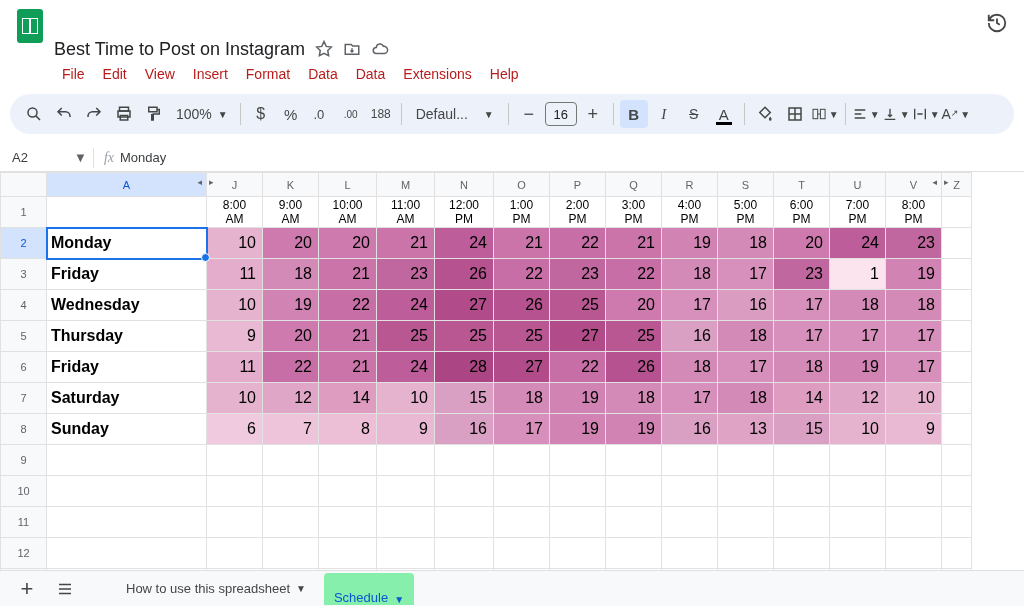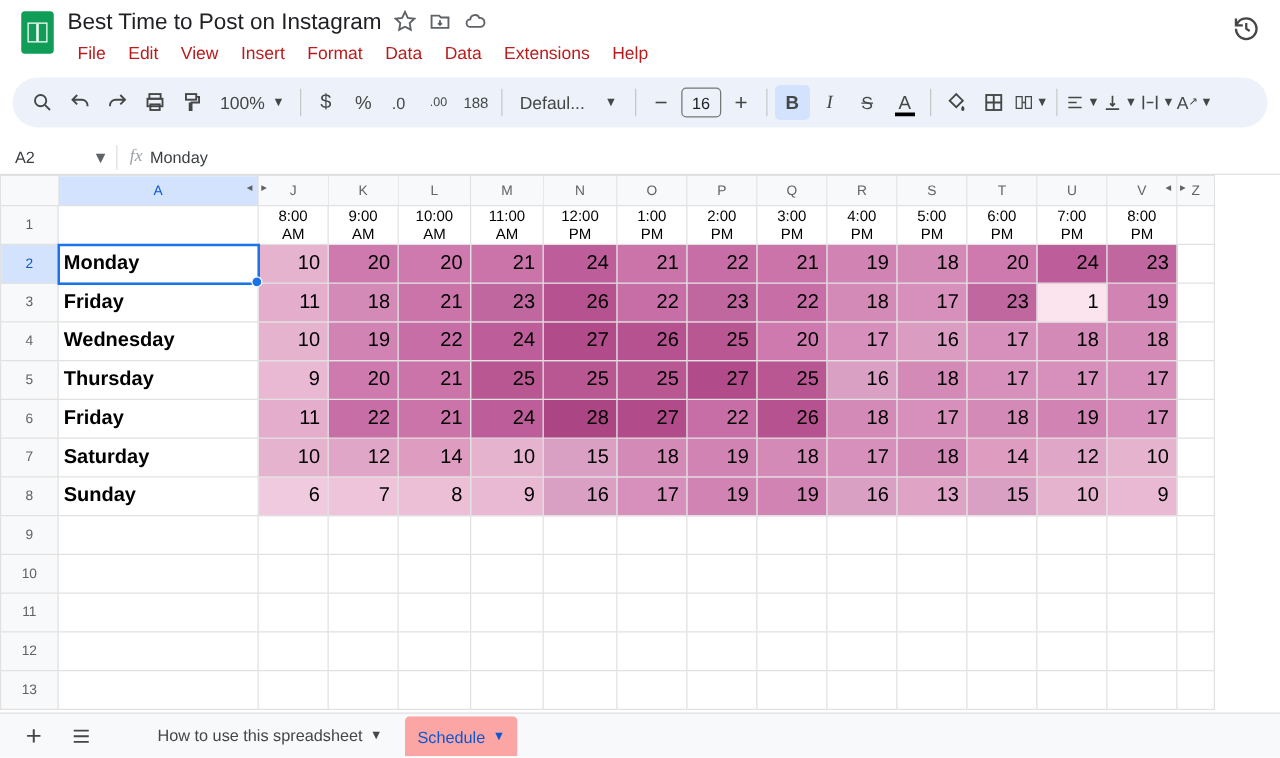--- a/index.html
+++ b/index.html
@@ -2,21 +2,21 @@
 <html><head>
 <meta charset="utf-8">
 <style>
 * { box-sizing: border-box; margin: 0; padding: 0; }
 body { font-family: "Google Sans", Arial, sans-serif; font-size: 13px; color: #202124; background: #fff; overflow: hidden; width: 1024px; height: 606px; }
 .header { padding: 6px 10px 0 10px; display: flex; align-items: flex-start; }
 .logo { width: 40px; height: 40px; display: flex; align-items: center; justify-content: center; }
 .logo-inner { width: 26px; height: 34px; background: #0f9d58; border-radius: 3px; position: relative; display:flex; align-items:center; justify-content:center;}
 .logo-inner::after { content:""; width:14px; height:14px; border:1.5px solid #fff; position:absolute;}
 .logo-inner::before { content:""; width:1.5px; height:14px; background:#fff; position:absolute;}
-.title-area { flex: 1; padding-left: 4px; }
+.title-area { flex: 1; padding-left: 4px; margin-top: 32px; }
 .title-row { display: flex; align-items: center; gap: 10px; height: 22px; }
 .doc-title { font-size: 18px; color: #202124; }
 .title-icon { color: #5f6368; }
 .menubar { display: flex; gap: 2px; margin-top: 2px; }
 .menu-item { padding: 4px 8px; font-size: 14px; color: #b91c1c; cursor: pointer; border-radius: 4px; }
 .header-right { display:flex; align-items:center; gap:18px; padding-right:6px; padding-top:6px;}
 .toolbar { margin: 8px 10px 0 10px; background: #edf2fa; border-radius: 24px; height: 40px; display: flex; align-items: center; padding: 0 10px; gap: 2px; }
 .tbtn { width: 28px; height: 28px; display:flex; align-items:center; justify-content:center; color:#444746; border-radius:4px; cursor:pointer; }
 .tsep { width: 1px; height: 22px; background: #c7c7c7; margin: 0 4px; }
 .zoom { font-size: 14px; color:#444746; padding: 0 6px; display:flex; align-items:center; gap:6px; cursor:pointer;}
@@ -42,21 +42,21 @@
 td.cell { height: 31px; padding: 0 6px; }
 td.day { font-weight: bold; font-size:16px; color:#000; padding-left:4px;}
 td.time-hdr { font-weight: normal; font-size:12px; text-align:center; color:#000;}
 td.val { text-align: right; font-size: 16px; color:#000; }
 .selected-cell { outline: 2px solid #1a73e8; outline-offset: -1px; position:relative;}
 .selected-cell::after { content:""; position:absolute; width:7px; height:7px; background:#1a73e8; border:1px solid #fff; border-radius:50%; bottom:-4px; right:-4px;}
 .col-resize { position:absolute; right:4px; top:4px; color:#5f6368; font-size:9px;}
 .tabs { position:absolute; bottom:0; left:0; right:0; height:36px; border-top:1px solid #e0e0e0; background:#f8f9fa; display:flex; align-items:center; padding: 0 12px; gap: 8px;}
 .tab-btn { width:30px; height:30px; display:flex; align-items:center; justify-content:center; color:#444746; cursor:pointer; border-radius:4px;}
 .sheet-tab { padding: 0 10px; height: 32px; display:flex; align-items:center; gap:6px; font-size:13px; color:#444746; cursor:pointer;}
-.sheet-tab.active { background:#fca5a5; color:#0b57d0; font-weight:500; border-radius: 4px 4px 0 0; border-top:2px solid transparent; position:relative;}
+.sheet-tab.active { background:#86efac; color:#0b57d0; font-weight:500; border-radius: 4px 4px 0 0; border-top:2px solid transparent; position:relative;align-items:flex-end;}
 .sheet-tab.active::before { content:""; position:absolute; left:0; right:0; bottom:-1px; height:3px; background:#0b57d0; border-radius:2px 2px 0 0; display:none;}
 .dd-arrow { font-size:10px; color: inherit;}
 svg { display:block; }
 </style>
 </head>
 <body>
 
 <div class="header">
   <div class="logo">
     <div class="logo-inner"></div>

